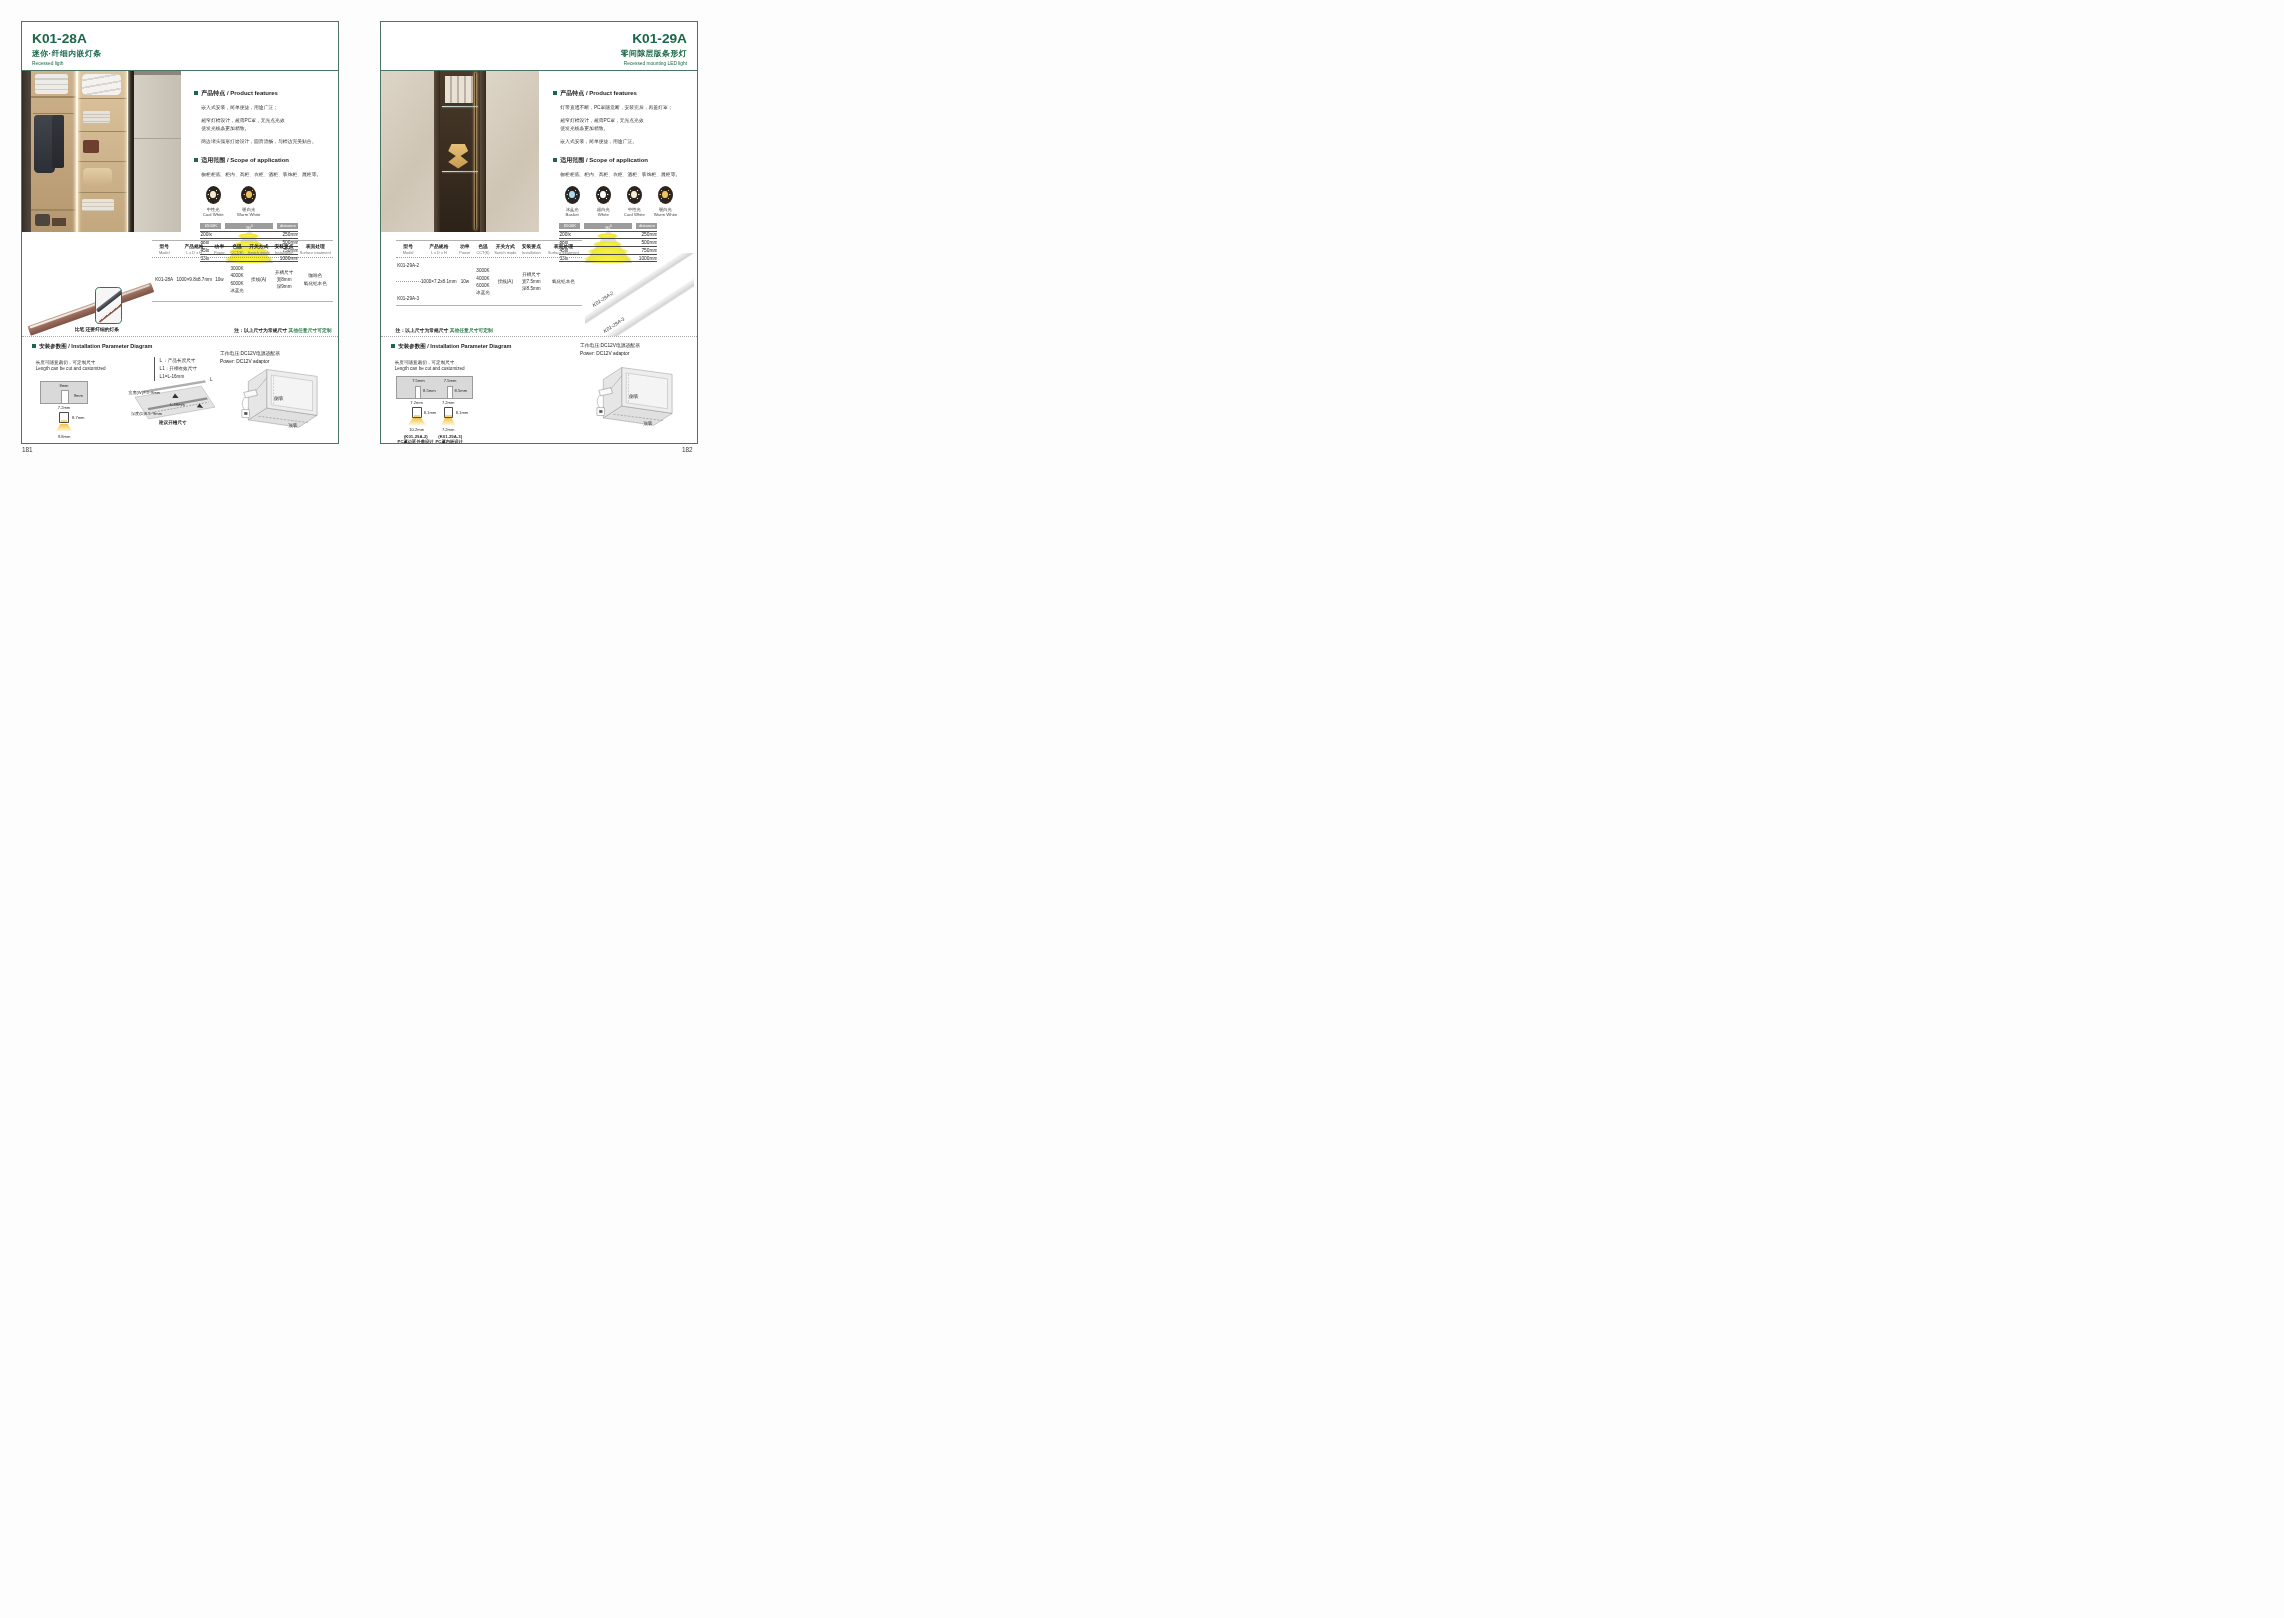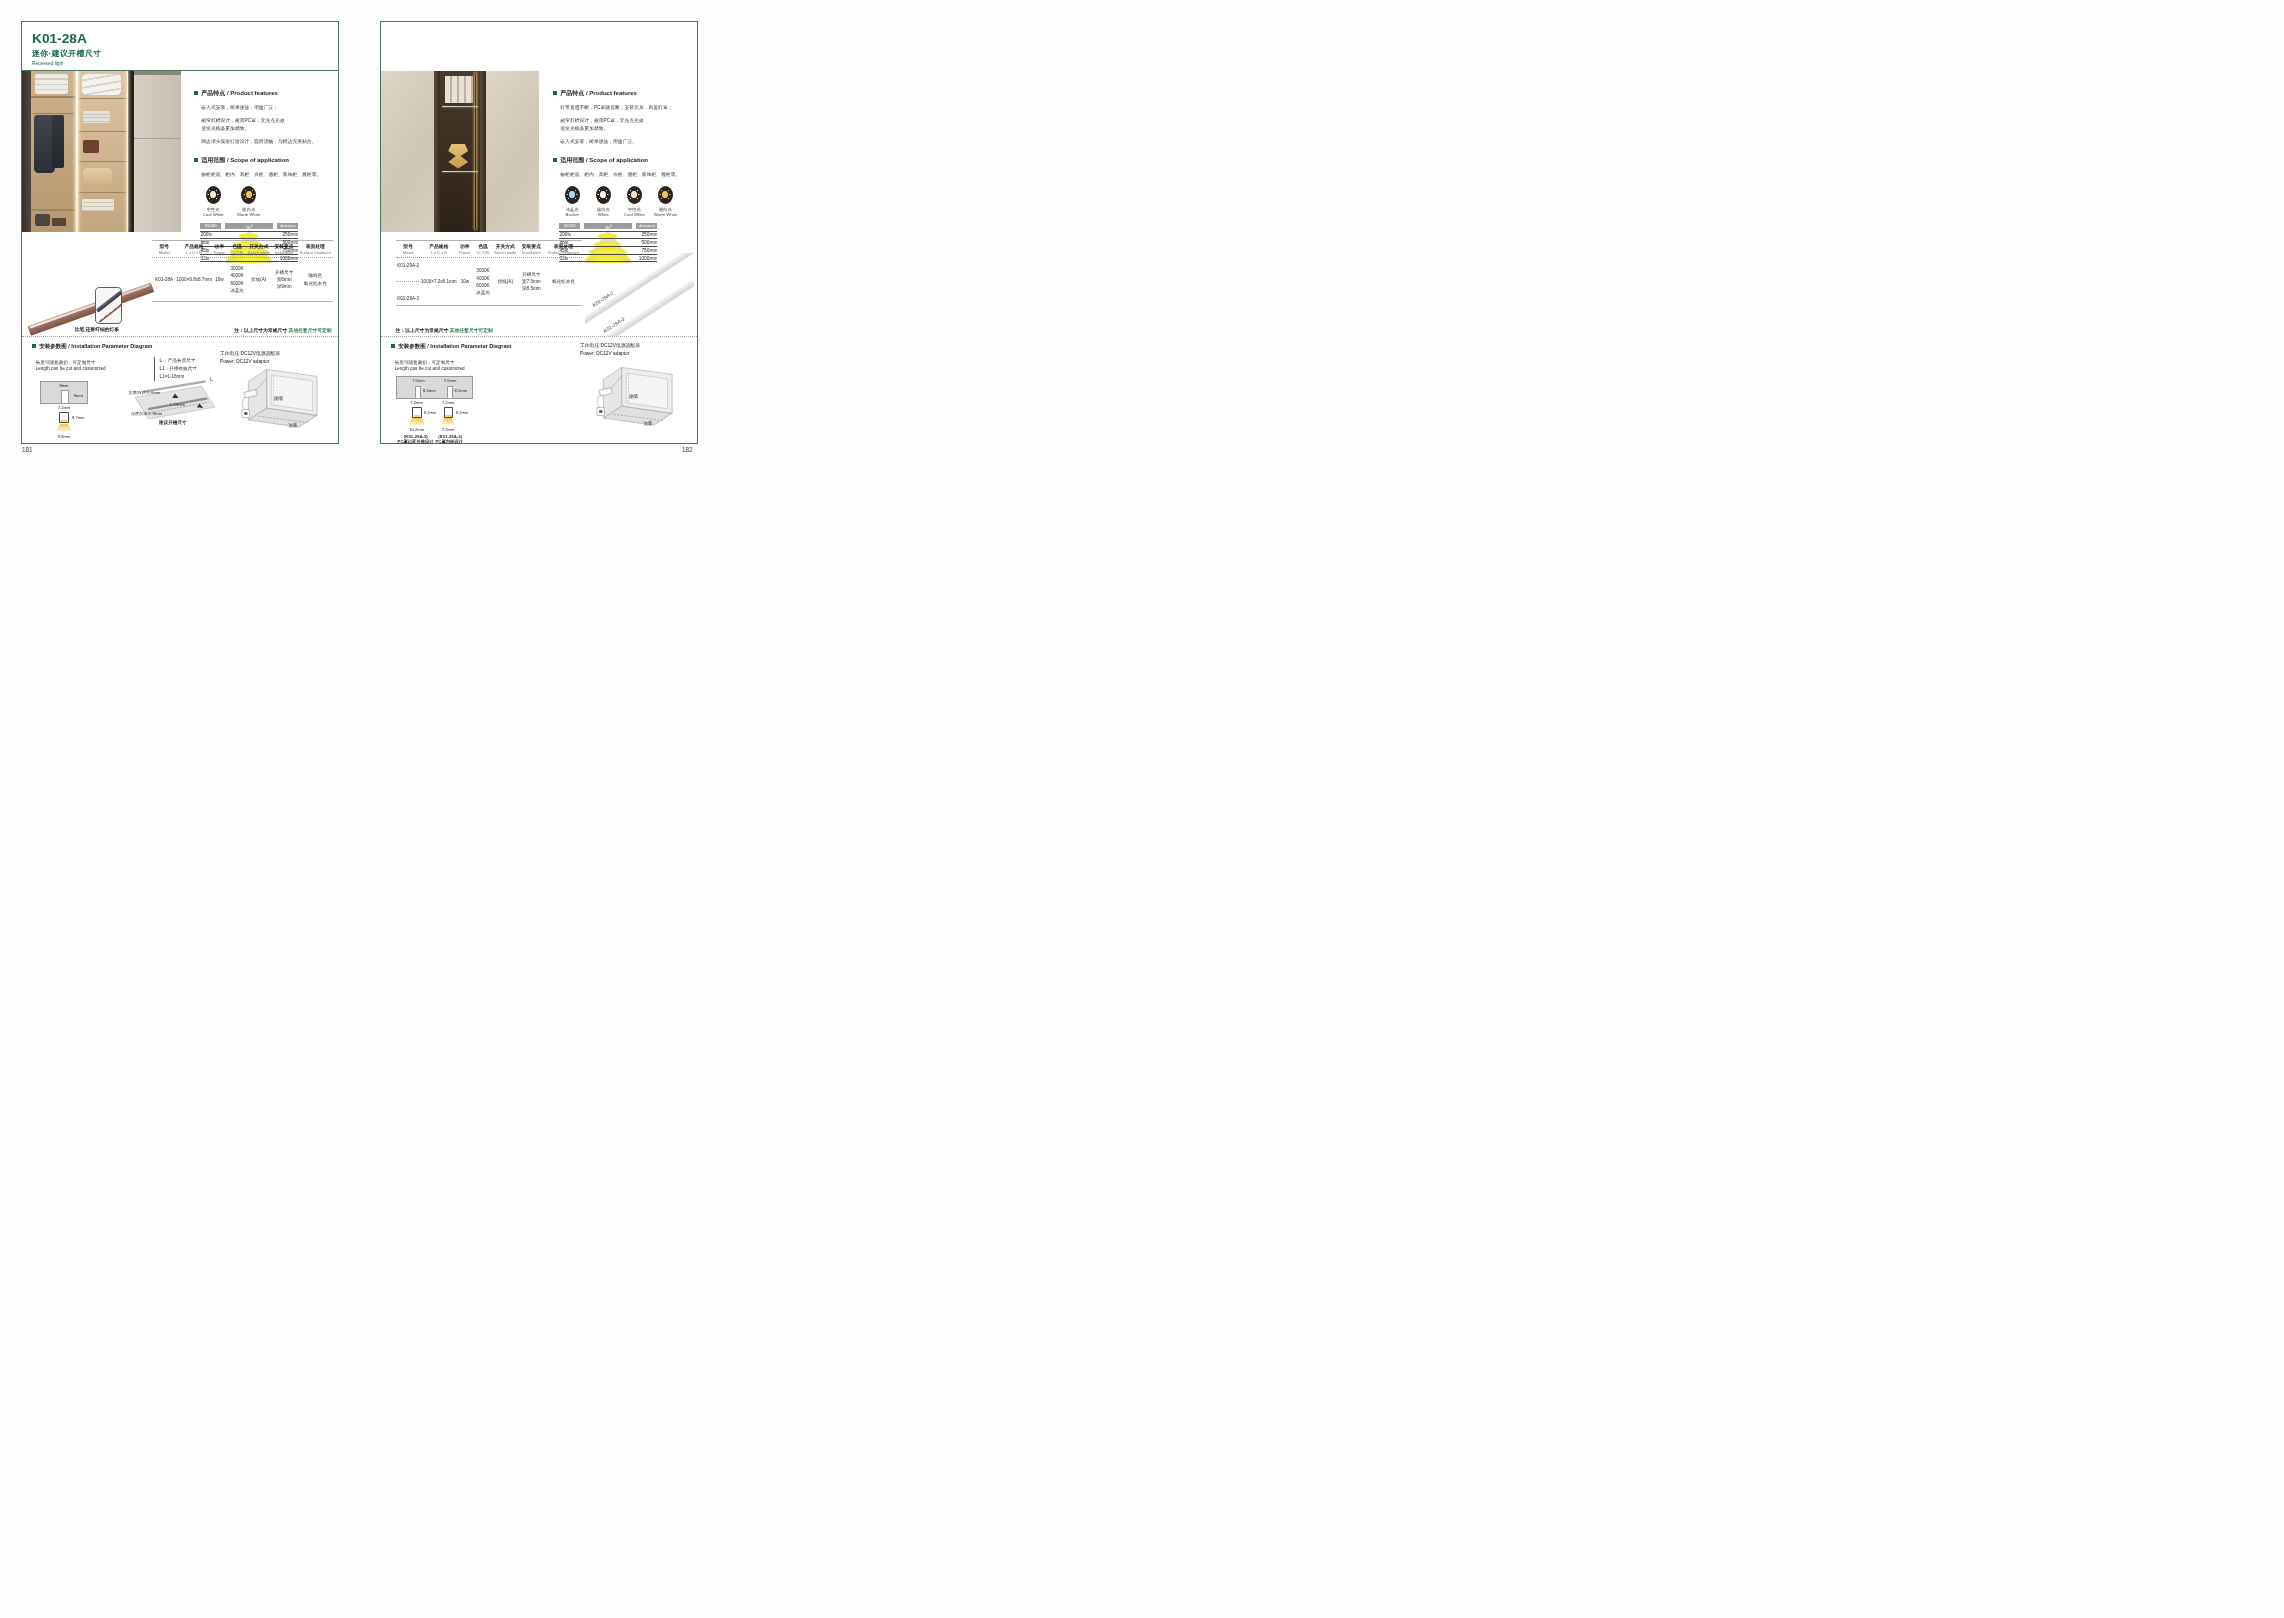--- a/index.html
+++ b/index.html
@@ -195,21 +195,21 @@
   .cab-side{position:absolute;left:34px;top:31px;font-size:4.8px;color:#333;}
   .cab-top{position:absolute;left:48px;top:58px;font-size:4.8px;color:#333;}
 </style>
 </head>
 <body>
 
 <div class="page" id="page-left">
 
   <div class="hdr">
     <div class="model">K01-28A</div>
-    <div class="sub">迷你·建议开槽尺寸</div>
+    <div class="sub">迷你·纤细内嵌灯条</div>
     <div class="eng">Recessed ligth</div>
   </div>
 
   <div class="photo">
     <div class="pl-edge"></div>
     <div class="pl-sec1">
       <div class="pl-towels"></div>
       <div class="pl-shelf" style="top:25.6px"></div>
       <div class="pl-rail"></div>
       <div class="pl-coat"></div>
@@ -433,20 +433,25 @@
       </svg>
       <span class="cab-side">侧装</span>
       <span class="cab-top">顶装</span>
     </div>
   </div>
 </div>
 <div class="pagenum" id="pn-left">181</div>
 
 <div class="page" id="page-right">
 
+  <div class="hdr right">
+    <div class="model">K01-29A</div>
+    <div class="sub">零间隙层版条形灯</div>
+    <div class="eng">Recessed mounting LED light</div>
+  </div>
 
   <div class="photo" style="width:158px">
     <div class="pr-panel"></div>
     <div class="pr-frame"></div>
     <div class="pr-niche">
       <div class="pr-books"></div>
       <div class="pr-glass" style="top:35px"></div>
       <div class="pr-glass" style="top:100px"></div>
       <div class="pr-vase"></div>
       <div class="led-warm"></div>

